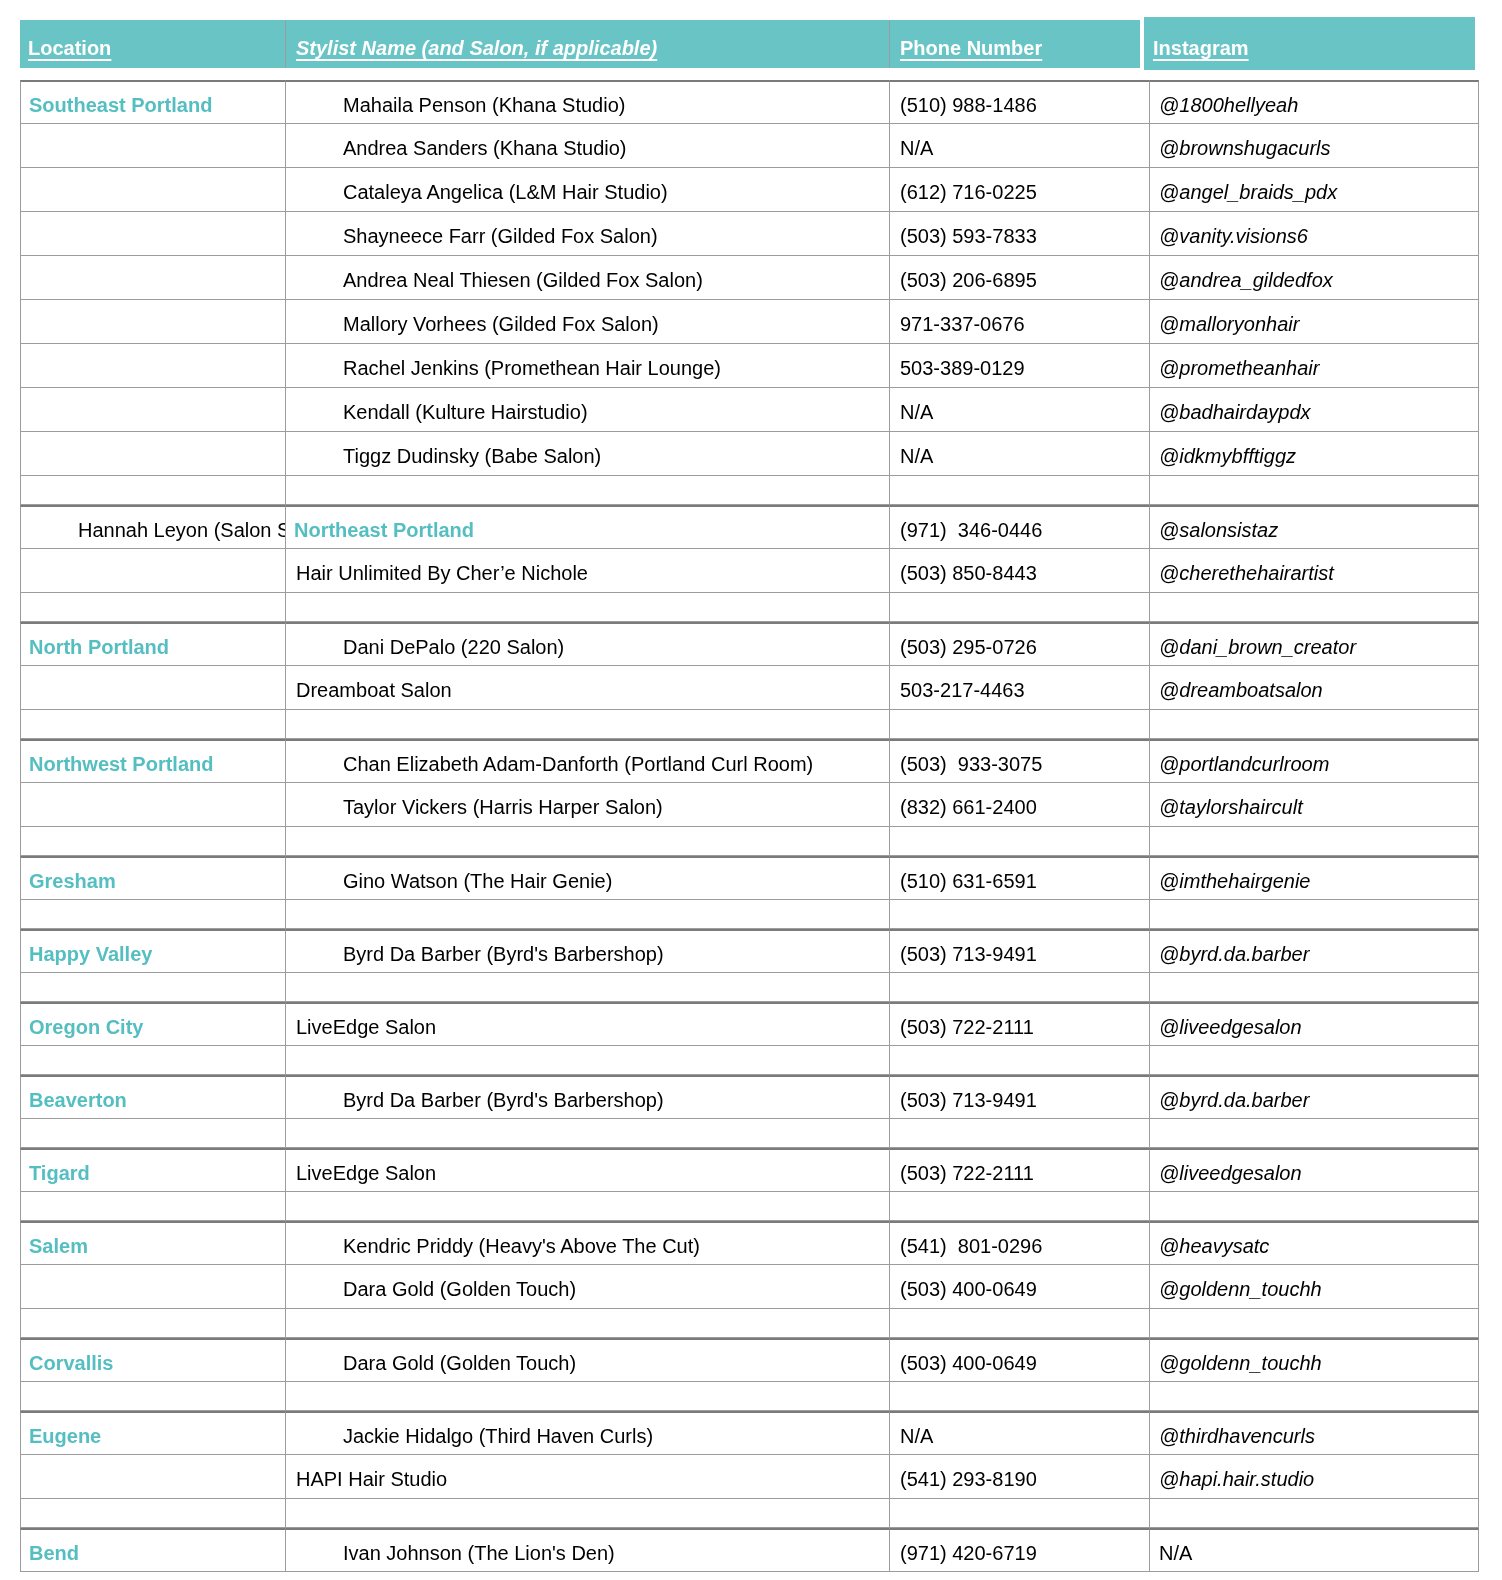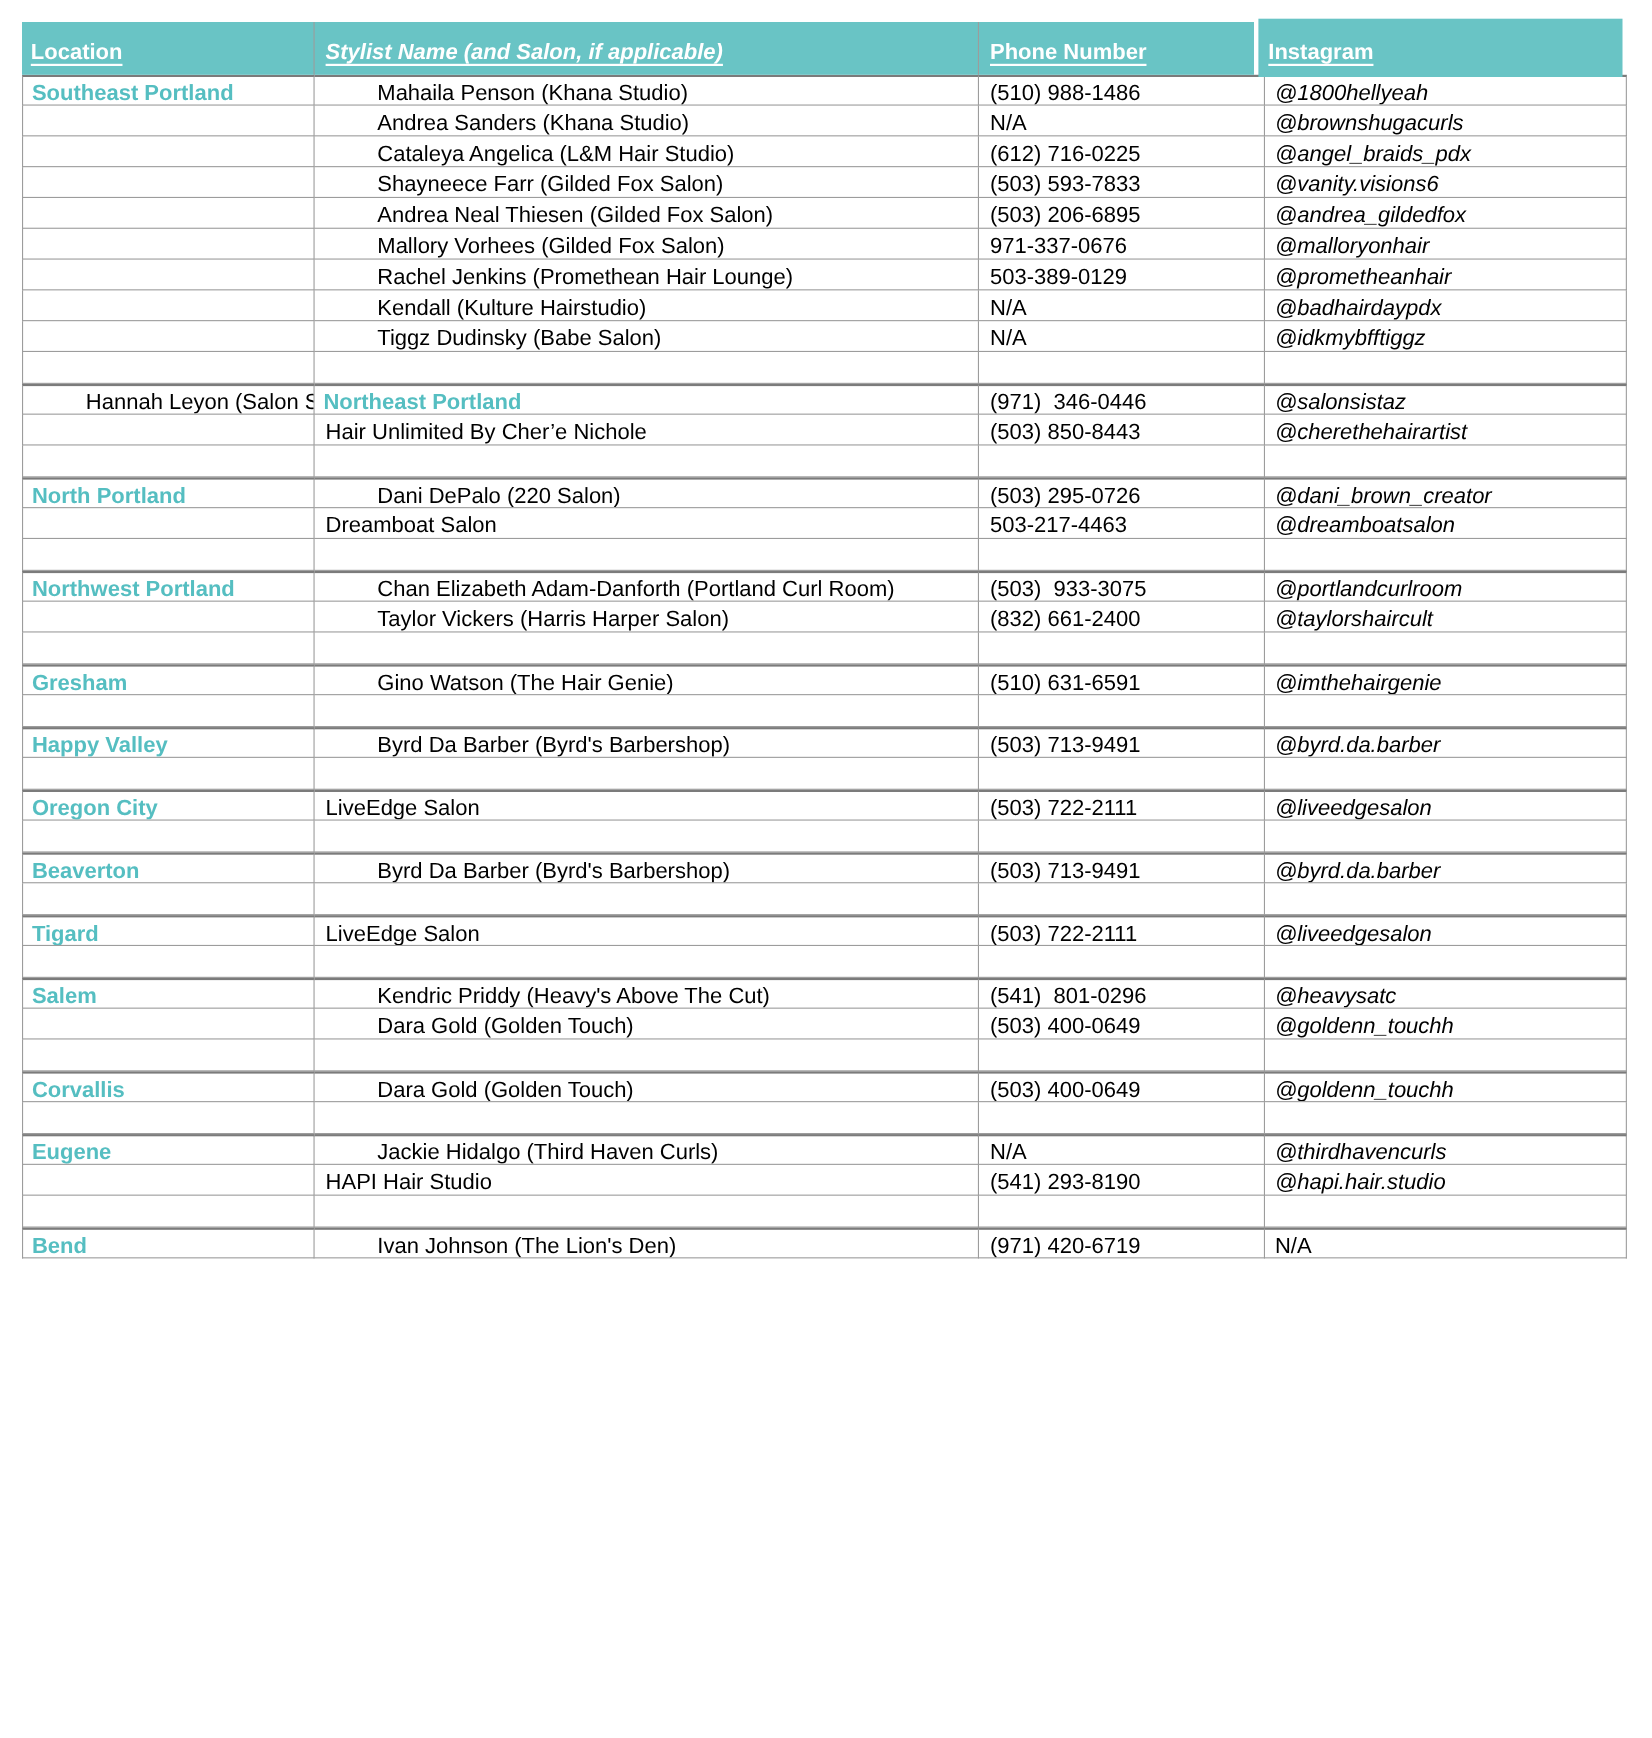--- a/index.html
+++ b/index.html
@@ -3,31 +3,31 @@
 <meta charset="utf-8">
 <style>
   html,body{margin:0;padding:0;}
   body{
     width:1502px;height:1580px;background:#ffffff;position:relative;overflow:hidden;
     font-family:"Liberation Sans","DejaVu Sans",sans-serif;color:#000;
     --header-bg:#69c4c5; --loc:#55bec1; --b:#9c9c9c; --sb:#7b7b7b;
   }
   .doc-table{position:absolute;left:20px;top:20px;width:1459px;}
   
-  .hdr{position:relative;height:48px;}
+  .hdr{position:relative;height:60px;}
   .hdr-main{position:absolute;left:0;top:0;width:1120px;height:48px;background:var(--header-bg);display:flex;}
   .hdr-insta{position:absolute;left:1124px;top:-3px;width:331px;height:53px;background:var(--header-bg);
     box-sizing:border-box;display:flex;align-items:flex-end;padding:0 0 10px 9px;}
   .hcell{box-sizing:border-box;display:flex;align-items:flex-end;padding:0 0 8px 8px;}
   .htext{font-weight:bold;font-size:20px;color:#ffffff;text-decoration:underline;text-underline-offset:4px;text-decoration-thickness:2px;white-space:pre;}
   .hc1{width:266px;border-right:1.5px solid var(--b);}
   .hc2{width:604px;border-right:1.5px solid var(--b);padding-left:10px;font-style:italic;}
   .hc3{flex:1;padding-left:10px;}
   
-  .row{display:grid;grid-template-columns:266px 604px 260px 329px;height:28px;}
+  .row{display:grid;grid-template-columns:266px 604px 260px 329px;height:44px;}
   .row.spacer{height:29px;}
   .cell{box-sizing:border-box;border-right:1.5px solid var(--b);border-bottom:1.5px solid var(--b);
     display:flex;align-items:center;padding:5px 4px 0 8px;font-size:20px;white-space:pre;overflow:hidden;}
   .cell:first-child{border-left:1.5px solid var(--b);}
   .row.section-start .cell{border-top:2px solid var(--sb);}
   .cell.stylist,.cell.phone{padding-left:10px;}
   .cell.insta{padding-left:9px;}
   .loc-text{color:var(--loc);font-weight:bold;}
   .bold{font-weight:normal;margin-left:47px;}
   .italic{font-style:italic;}

